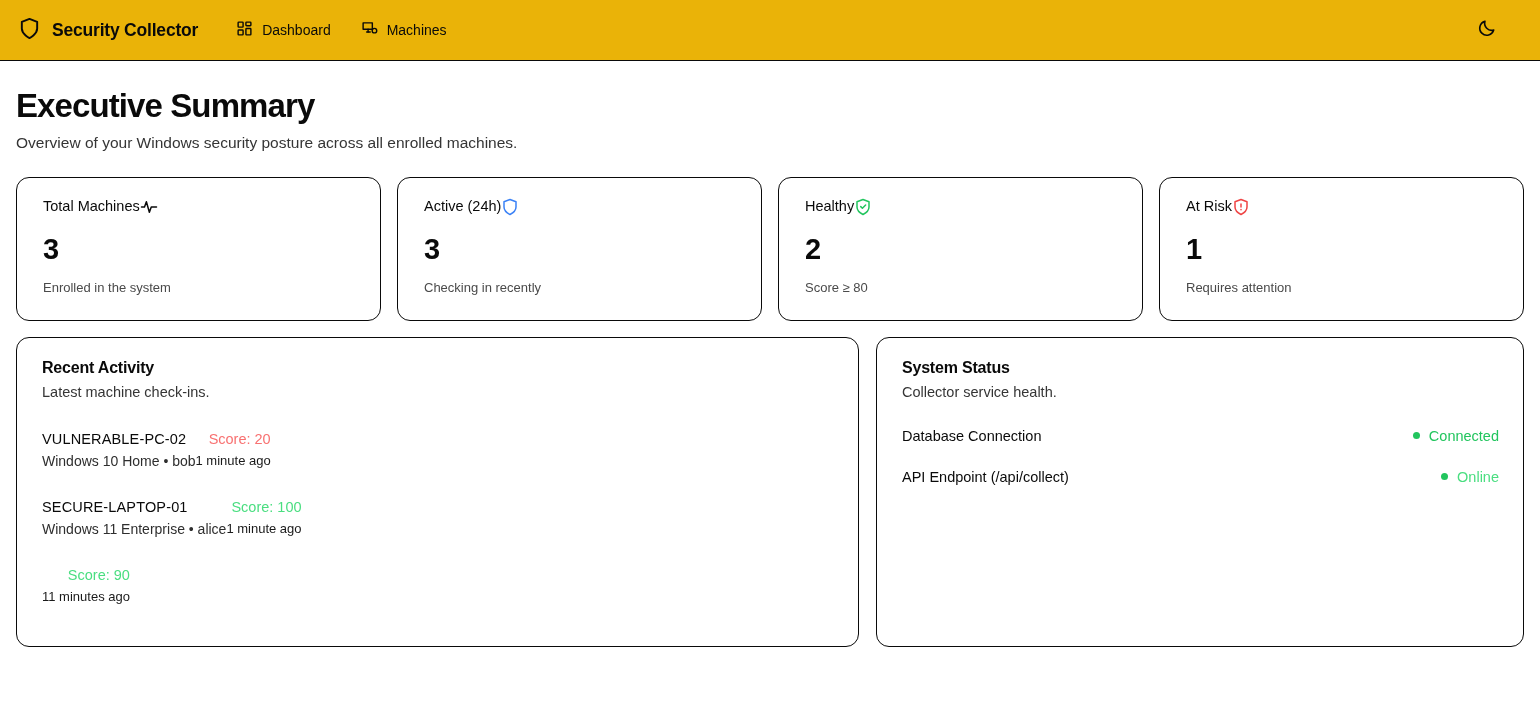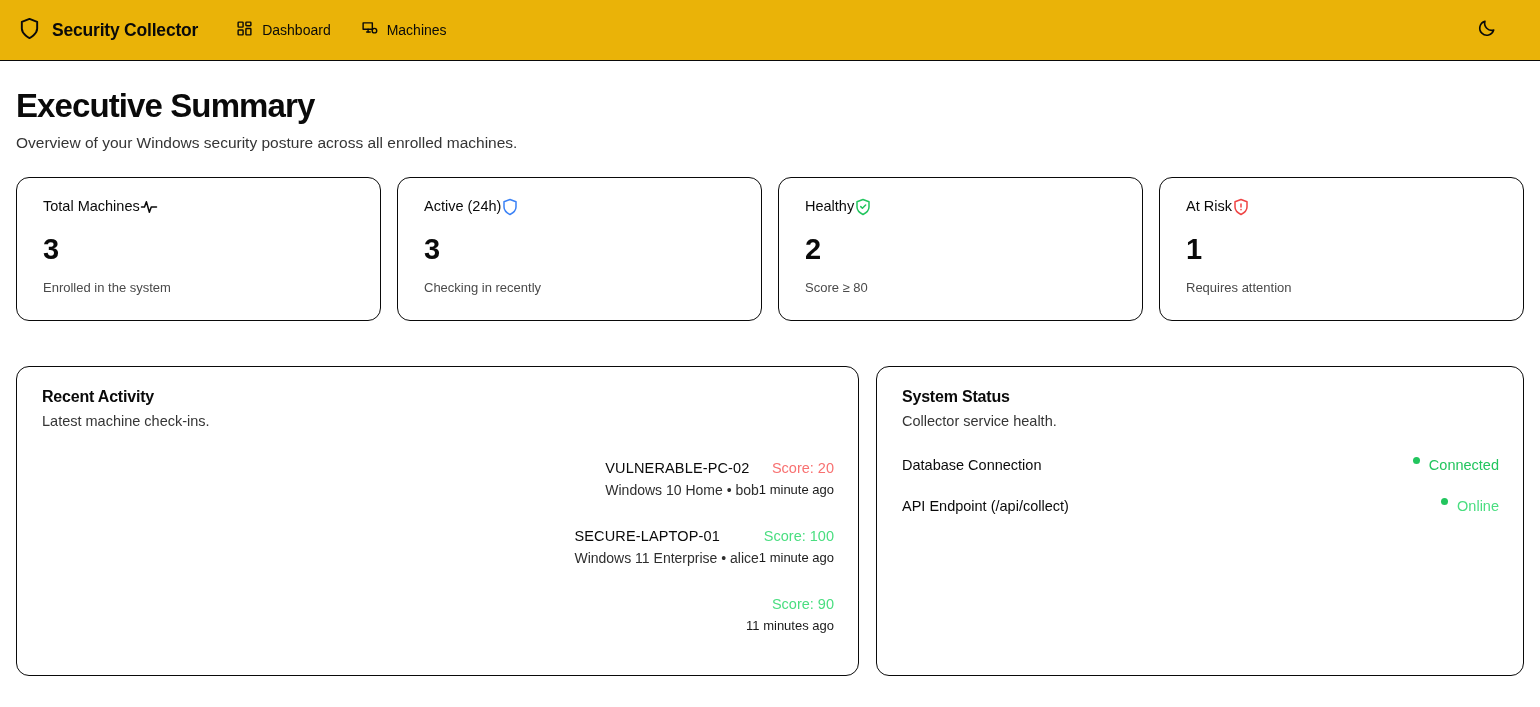--- a/index.html
+++ b/index.html
@@ -102,21 +102,21 @@
     color: #0a0a0a;
   }
   .stat-hint {
     margin-top: 16px;
     font-size: 13px;
     color: #4a4a4a;
   }
 
   
   .panels {
-    margin-top: 45px;
+    margin-top: 16px;
     padding: 0 16px;
     display: grid;
     grid-template-columns: 843px 1fr;
     gap: 17px;
   }
   .panel {
     border: 1.5px solid #0a0a0a;
     border-radius: 13px;
     background: #ffffff;
     height: 310px;
@@ -133,21 +133,21 @@
     margin-top: 7px;
     font-size: 14.5px;
     color: #353535;
   }
 
   
   .activity-list { margin-top: 21px; }
   .activity-row {
     display: flex;
     align-items: flex-start;
-    justify-content: flex-end;
+    justify-content: flex-start;
     padding: 8px 0 20px 0;
   }
   .activity-name {
     font-size: 14.5px;
     color: #0a0a0a;
     letter-spacing: 0.15px;
     line-height: 1.45;
   }
   .activity-meta {
     margin-top: 3px;
@@ -167,21 +167,21 @@
 
   
   .status-list { margin-top: 21px; }
   .status-row {
     display: flex;
     align-items: center;
     justify-content: space-between;
     padding: 7px 0 18px 0;
   }
   .status-label { font-size: 14.5px; color: #0a0a0a; }
-  .status-right { display: flex; gap: 9px; }
+  .status-right { display: flex; align-items: center; gap: 9px; }
   .status-dot {
     width: 7px; height: 7px;
     border-radius: 50%;
     display: inline-block;
   }
   .status-text { font-size: 14.5px; }
 </style>
 </head>
 <body>
 

